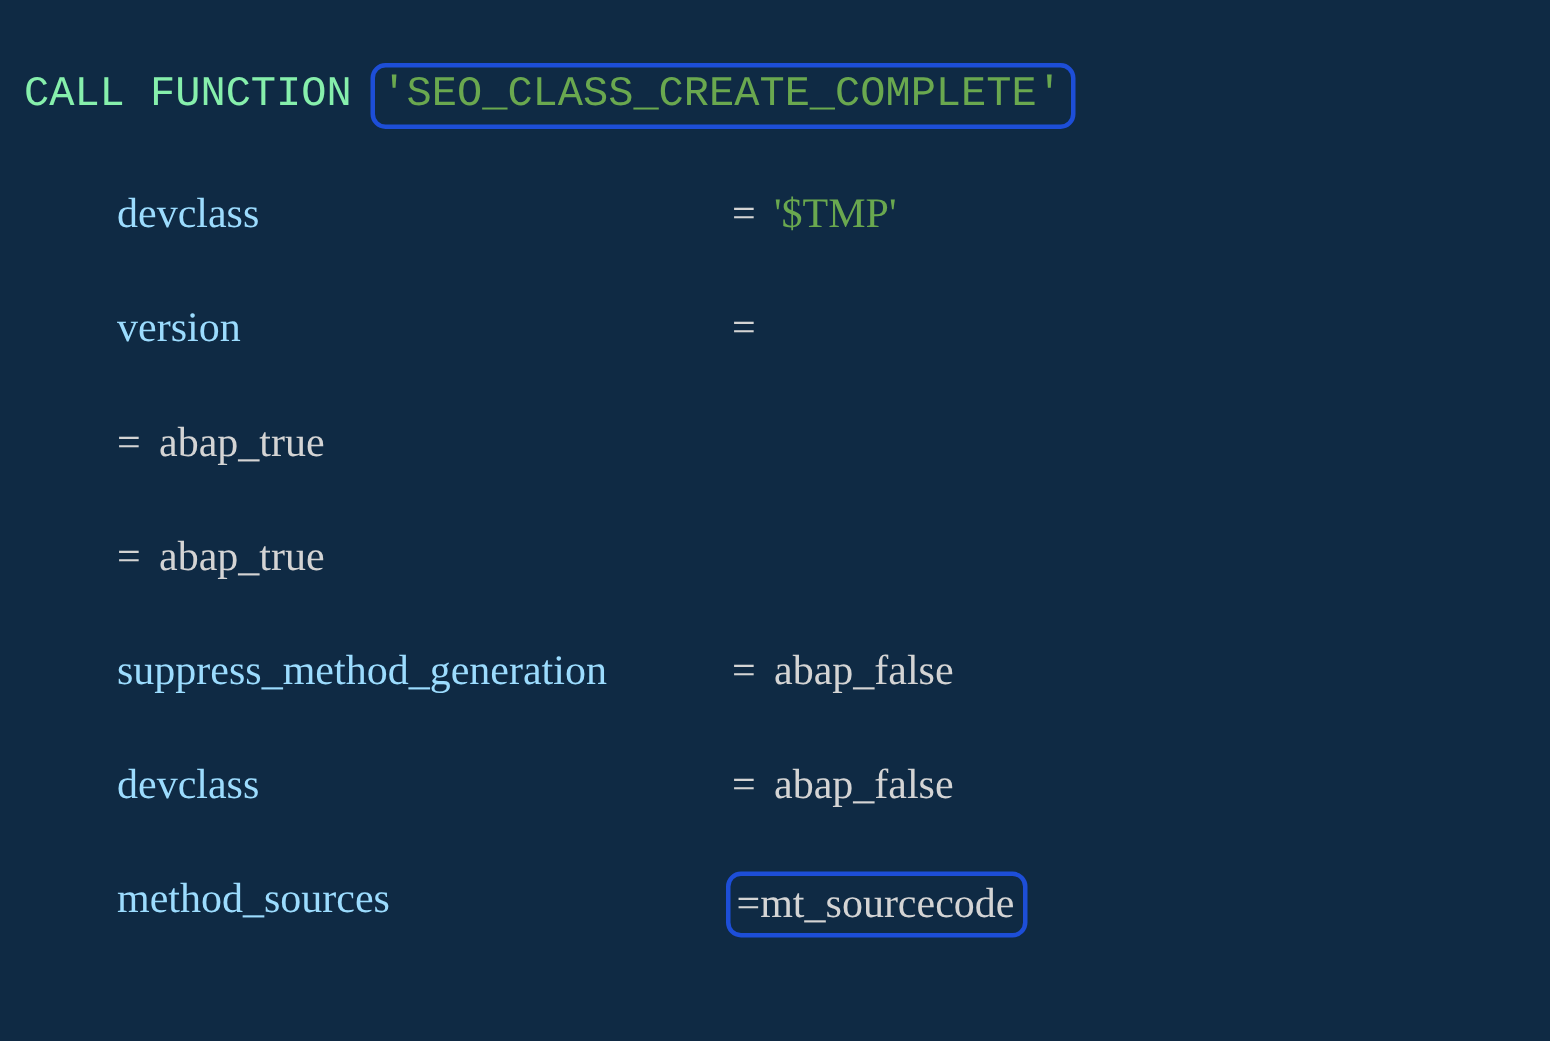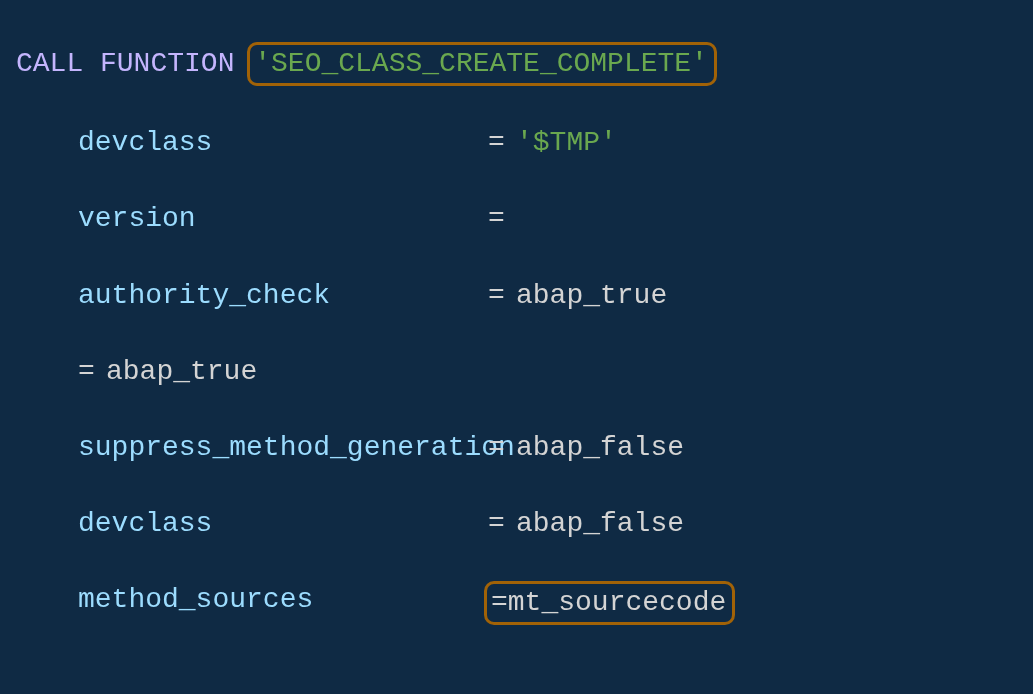--- a/index.html
+++ b/index.html
@@ -11,38 +11,38 @@
     line-height: 1.36;
     color: #9cdcfe;
     width: 1033px;
     height: 694px;
     overflow: hidden;
   }
   .code {
     padding: 4px 8px 4px 16px;
     white-space: pre;
   }
-  .kw-call { color: #c4b5fd; }
+  .kw-call { color: #86efac; }
   .kw-sec  { color: #d69d56; }
   .str     { color: #6aa84f; }
   .ident   { color: #d4d4d4; }
   .param   { color: #9cdcfe; }
 
   .hl {
     position: relative;
     display: inline-block;
-    border: 3px solid #a16207;
+    border: 3px solid #1d4ed8;
     border-radius: 10px;
     padding: 0px 6px 0px 4px;
     margin-left: -4px;
   }
 
   .line { display: block; }
   .indent1 { padding-left: 32px; }
-  .indent2 { padding-left: 62px; }
+  .indent2 { padding-left: 62px; font-family: Liberation Serif, serif; }
 
   .row {
     display: flex;
   }
   .col-param {
     width: 410px;
     flex: 0 0 auto;
   }
   .col-eq {
     width: 28px;
@@ -53,21 +53,21 @@
     flex: 0 0 auto;
   }
 </style>
 </head>
 <body>
 
 <div class="code">
 <span class="line"><span class="kw-call">CALL FUNCTION</span> <span class="hl"><span class="str">'SEO_CLASS_CREATE_COMPLETE'</span></span></span>
 <span class="line indent2 row"><span class="col-param param">devclass</span><span class="col-eq">=</span><span class="col-val str">'$TMP'</span></span>
 <span class="line indent2 row"><span class="col-param param">version</span><span class="col-eq">=</span></span>
-<span class="line indent2 row"><span class="col-param param">authority_check</span><span class="col-eq">=</span><span class="col-val ident">abap_true</span></span>
+<span class="line indent2 row"><span class="col-eq">=</span><span class="col-val ident">abap_true</span></span>
 <span class="line indent2 row"><span class="col-eq">=</span><span class="col-val ident">abap_true</span></span>
 <span class="line indent2 row"><span class="col-param param">suppress_method_generation</span><span class="col-eq">=</span><span class="col-val ident">abap_false</span></span>
 <span class="line indent2 row"><span class="col-param param">devclass</span><span class="col-eq">=</span><span class="col-val ident">abap_false</span></span>
 <span class="line indent2 row"><span class="col-param param">method_sources</span><span class="hl"><span class="col-eq">=</span><span class="col-val ident">mt_sourcecode</span></span></span>
 
 
 
 
 
 

